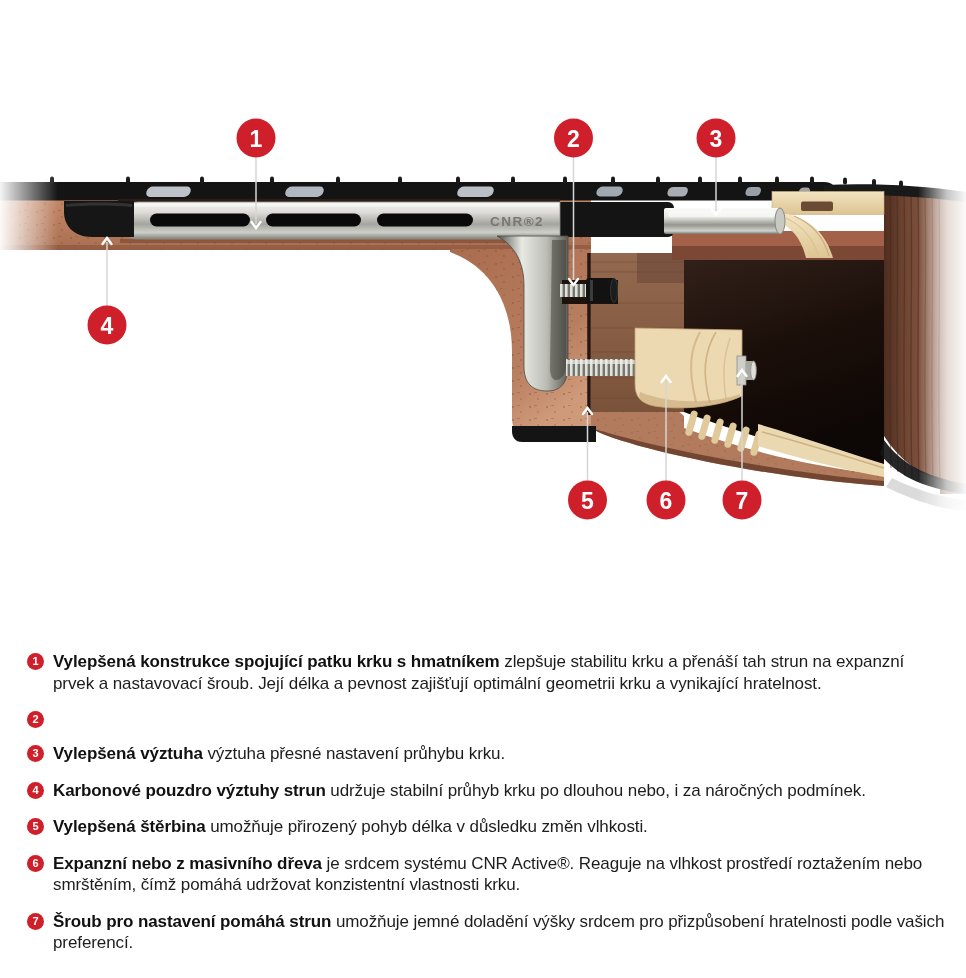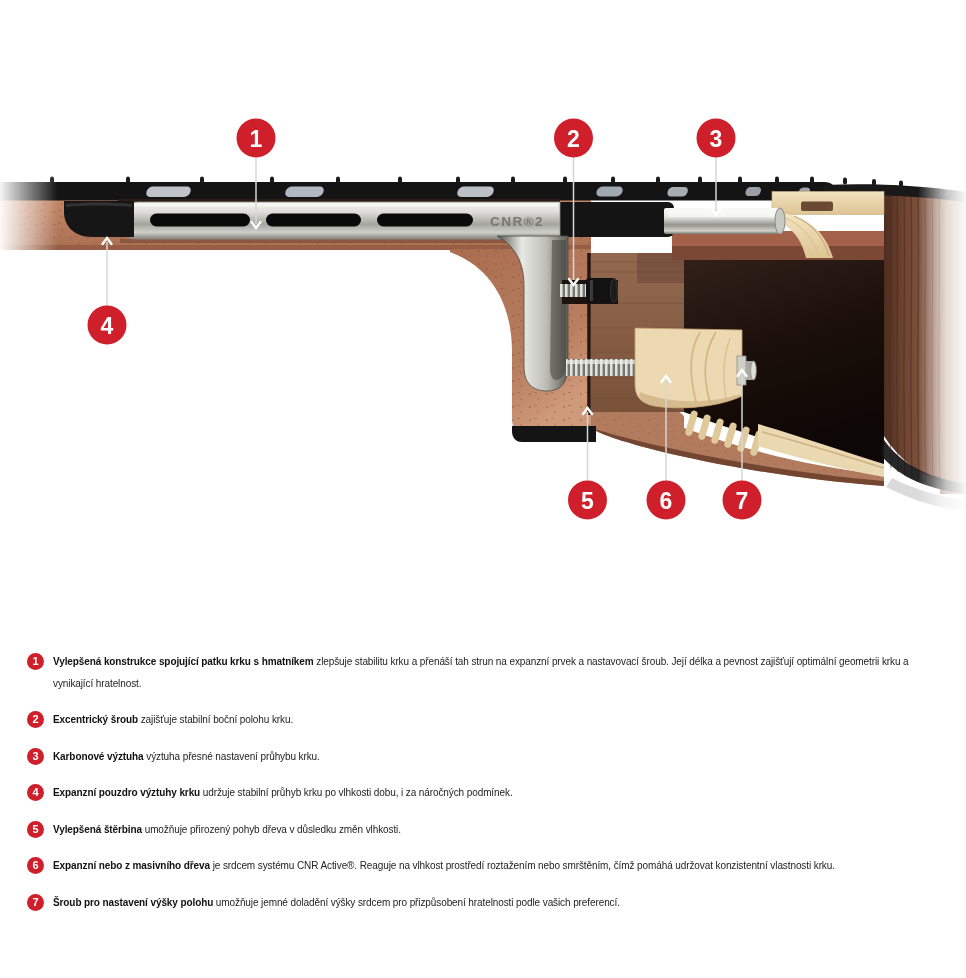--- a/index.html
+++ b/index.html
@@ -10,21 +10,21 @@
   .badge-num{font-family:"Liberation Sans","DejaVu Sans",sans-serif;
              font-weight:700;font-size:23px;fill:#ffffff;}
   .engraving{font-family:"Liberation Sans","DejaVu Sans",sans-serif;
              font-weight:700;font-size:13.5px;fill:#787870;letter-spacing:1.5px;}
   .legend{position:absolute;left:27px;top:651px;width:918px;
           display:flex;flex-direction:column;gap:15px;}
   .legend-item{display:flex;align-items:flex-start;}
   .lbadge{flex:0 0 auto;width:17px;height:17px;border-radius:50%;
           background:#ce1f2a;color:#fff;font-size:11px;font-weight:700;
           line-height:17px;text-align:center;margin:2px 9px 0 0;}
-  .ltext{margin:0;font-size:10px;line-height:21.5px;color:#1d1d1d;
+  .ltext{margin:0;font-size:17px;line-height:21.5px;color:#1d1d1d;
          letter-spacing:-0.1px;}
   .ltext b{font-weight:700;color:#111;}
 </style>
 </head>
 <body>
 
 <div class="stage">
 
 <svg class="diagram-svg" width="966" height="640" viewBox="0 0 966 640">
   <defs>
@@ -339,37 +339,36 @@
   </g>
 </svg>
 
 <div class="legend">
   <div class="legend-item">
     <span class="lbadge">1</span>
     <p class="ltext"><b>Vylepšená konstrukce spojující patku krku s hmatníkem</b> <span>zlepšuje stabilitu krku a přenáší tah strun na expanzní prvek a nastavovací šroub. Její délka a pevnost zajišťují optimální geometrii krku a vynikající hratelnost.</span></p>
   </div>
   <div class="legend-item">
     <span class="lbadge">2</span>
-    <p class="ltext"><b>Excentrický šroub</b> <span>zajišťuje stabilní boční polohu krku.</span></p>
   </div>
   <div class="legend-item">
     <span class="lbadge">3</span>
-    <p class="ltext"><b>Karbonové výztuha</b> <span>výztuha přesné nastavení průhybu krku.</span></p>
+    <p class="ltext"><b>Vylepšená výztuha</b> <span>výztuha přesné nastavení průhybu krku.</span></p>
   </div>
   <div class="legend-item">
     <span class="lbadge">4</span>
-    <p class="ltext"><b>Expanzní pouzdro výztuhy krku</b> <span>udržuje stabilní průhyb krku po vlhkosti dobu, i za náročných podmínek.</span></p>
+    <p class="ltext"><b>Karbonové pouzdro výztuhy strun</b> <span>udržuje stabilní průhyb krku po dlouhou nebo, i za náročných podmínek.</span></p>
   </div>
   <div class="legend-item">
     <span class="lbadge">5</span>
-    <p class="ltext"><b>Vylepšená štěrbina</b> <span>umožňuje přirozený pohyb dřeva v důsledku změn vlhkosti.</span></p>
+    <p class="ltext"><b>Vylepšená štěrbina</b> <span>umožňuje přirozený pohyb délka v důsledku změn vlhkosti.</span></p>
   </div>
   <div class="legend-item">
     <span class="lbadge">6</span>
     <p class="ltext"><b>Expanzní nebo z masivního dřeva</b> <span>je srdcem systému CNR Active®. Reaguje na vlhkost prostředí roztažením nebo smrštěním, čímž pomáhá udržovat konzistentní vlastnosti krku.</span></p>
   </div>
   <div class="legend-item">
     <span class="lbadge">7</span>
-    <p class="ltext"><b>Šroub pro nastavení výšky polohu</b> <span>umožňuje jemné doladění výšky srdcem pro přizpůsobení hratelnosti podle vašich preferencí.</span></p>
+    <p class="ltext"><b>Šroub pro nastavení pomáhá strun</b> <span>umožňuje jemné doladění výšky srdcem pro přizpůsobení hratelnosti podle vašich preferencí.</span></p>
   </div>
 </div>
 
 </div>
 
 </body></html>

